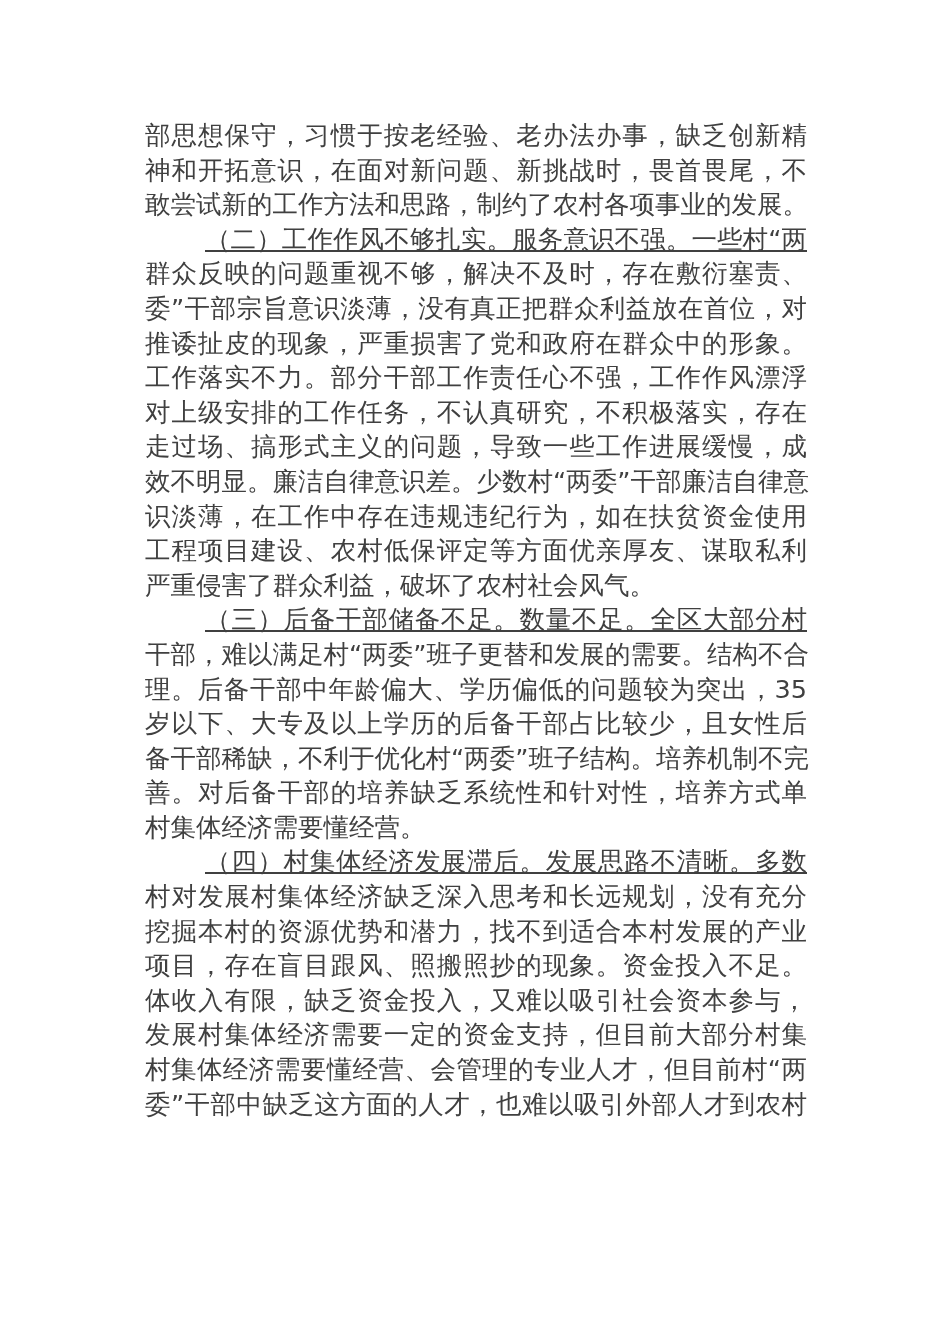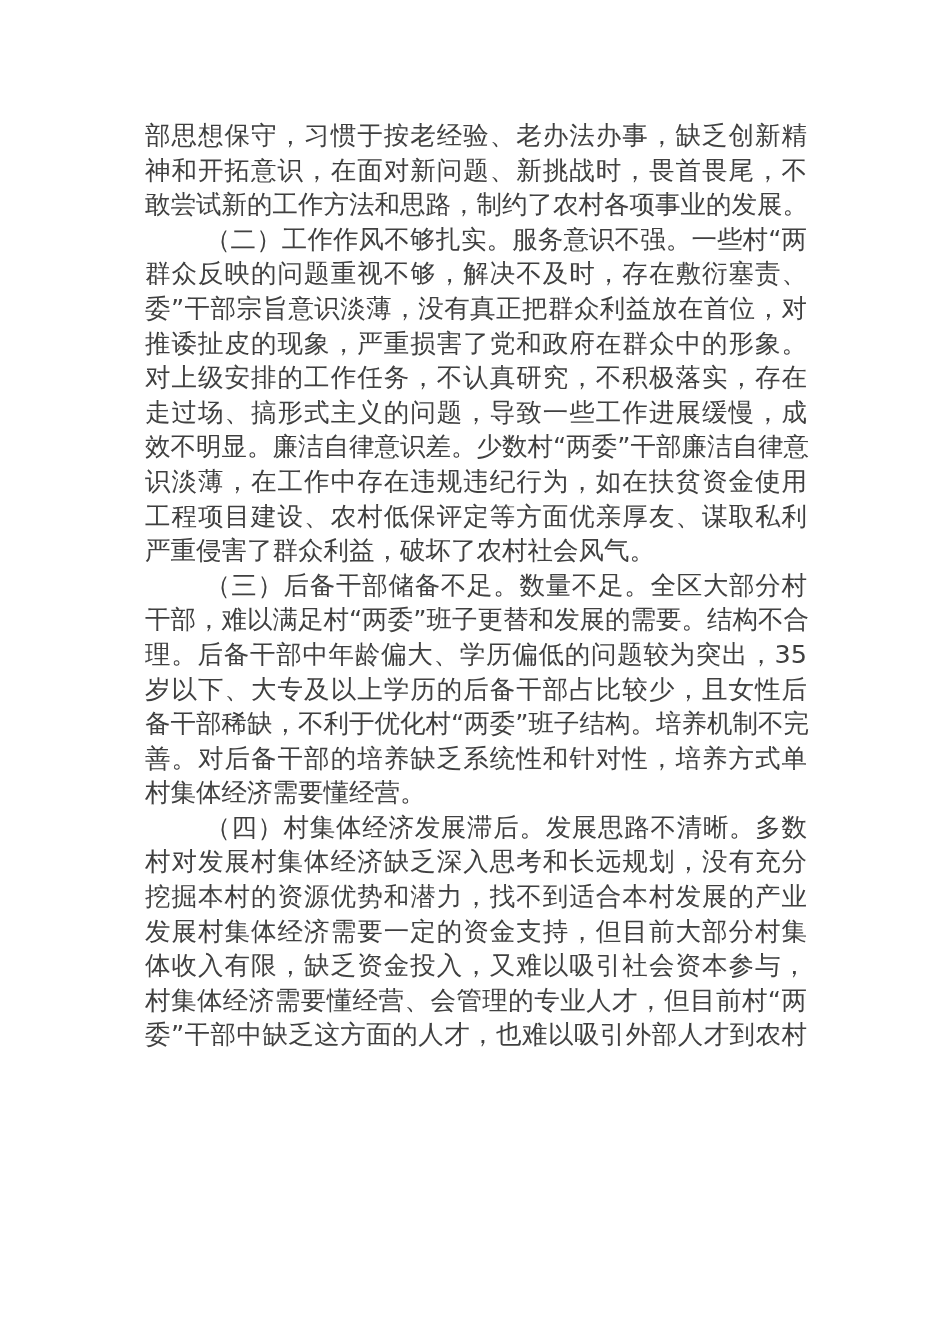--- a/index.html
+++ b/index.html
@@ -16,46 +16,48 @@
     .line {
       display: block;
       height: 34.6px;
       line-height: 34.6px;
       white-space: nowrap;
       text-align: justify;
       text-align-last: justify;
       letter-spacing: 0;
     }
     .line.last { text-align-last: left; }
-    .line.indent { padding-left: 60px; }
+    .line.indent { padding-left: 60px; text-decoration: underline; }
   </style>
 </head>
 <body>
 
 <div class="page" id="page">
     <span class="line">部思想保守，习惯于按老经验、老办法办事，缺乏创新精</span>
     <span class="line">神和开拓意识，在面对新问题、新挑战时，畏首畏尾，不</span>
     <span class="line last">敢尝试新的工作方法和思路，制约了农村各项事业的发展。</span>
     <span class="line indent">（二）工作作风不够扎实。服务意识不强。一些村“两</span>
     <span class="line">群众反映的问题重视不够，解决不及时，存在敷衍塞责、</span>
     <span class="line">委”干部宗旨意识淡薄，没有真正把群众利益放在首位，对</span>
     <span class="line">推诿扯皮的现象，严重损害了党和政府在群众中的形象。</span>
+    <span class="line">工作落实不力。部分干部工作责任心不强，工作作风漂浮</span>
     <span class="line">对上级安排的工作任务，不认真研究，不积极落实，存在</span>
     <span class="line">走过场、搞形式主义的问题，导致一些工作进展缓慢，成</span>
     <span class="line">效不明显。廉洁自律意识差。少数村“两委”干部廉洁自律意</span>
     <span class="line">识淡薄，在工作中存在违规违纪行为，如在扶贫资金使用</span>
     <span class="line">工程项目建设、农村低保评定等方面优亲厚友、谋取私利</span>
     <span class="line last">严重侵害了群众利益，破坏了农村社会风气。</span>
     <span class="line indent">（三）后备干部储备不足。数量不足。全区大部分村</span>
     <span class="line">干部，难以满足村“两委”班子更替和发展的需要。结构不合</span>
     <span class="line">理。后备干部中年龄偏大、学历偏低的问题较为突出，35</span>
     <span class="line">岁以下、大专及以上学历的后备干部占比较少，且女性后</span>
     <span class="line">备干部稀缺，不利于优化村“两委”班子结构。培养机制不完</span>
     <span class="line">善。对后备干部的培养缺乏系统性和针对性，培养方式单</span>
     <span class="line last">村集体经济需要懂经营。</span>
     <span class="line indent">（四）村集体经济发展滞后。发展思路不清晰。多数</span>
     <span class="line">村对发展村集体经济缺乏深入思考和长远规划，没有充分</span>
     <span class="line">挖掘本村的资源优势和潜力，找不到适合本村发展的产业</span>
+    <span class="line">项目，存在盲目跟风、照搬照抄的现象。资金投入不足。</span>
+    <span class="line">体收入有限，缺乏资金投入，又难以吸引社会资本参与，</span>
     <span class="line">发展村集体经济需要一定的资金支持，但目前大部分村集</span>
-    <span class="line">体收入有限，缺乏资金投入，又难以吸引社会资本参与，</span>
     <span class="line">村集体经济需要懂经营、会管理的专业人才，但目前村“两</span>
     <span class="line">委”干部中缺乏这方面的人才，也难以吸引外部人才到农村</span>
   </div>
 
 </body></html>

